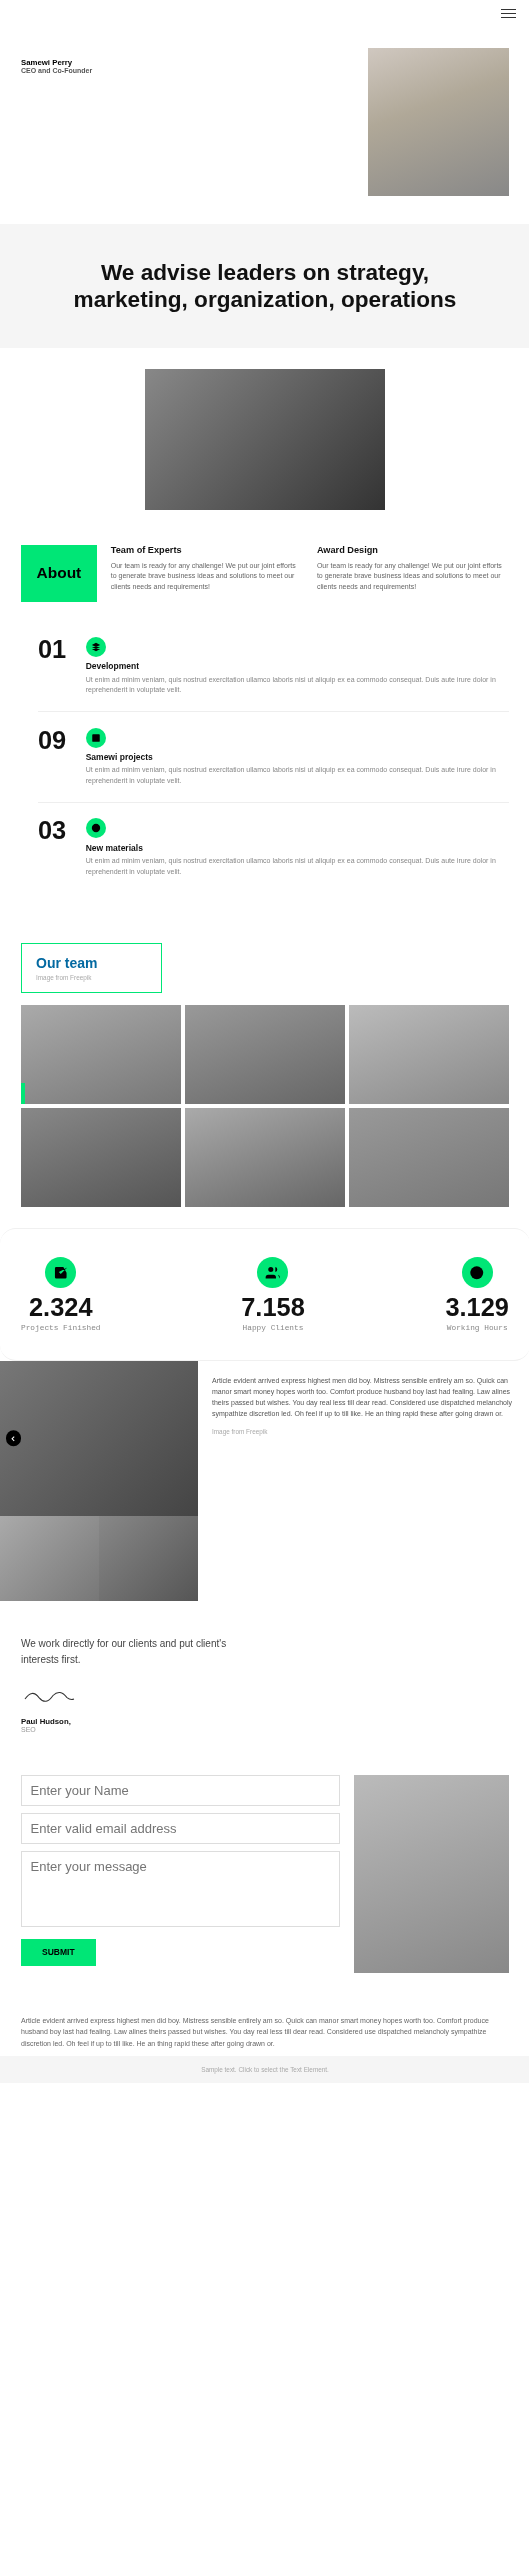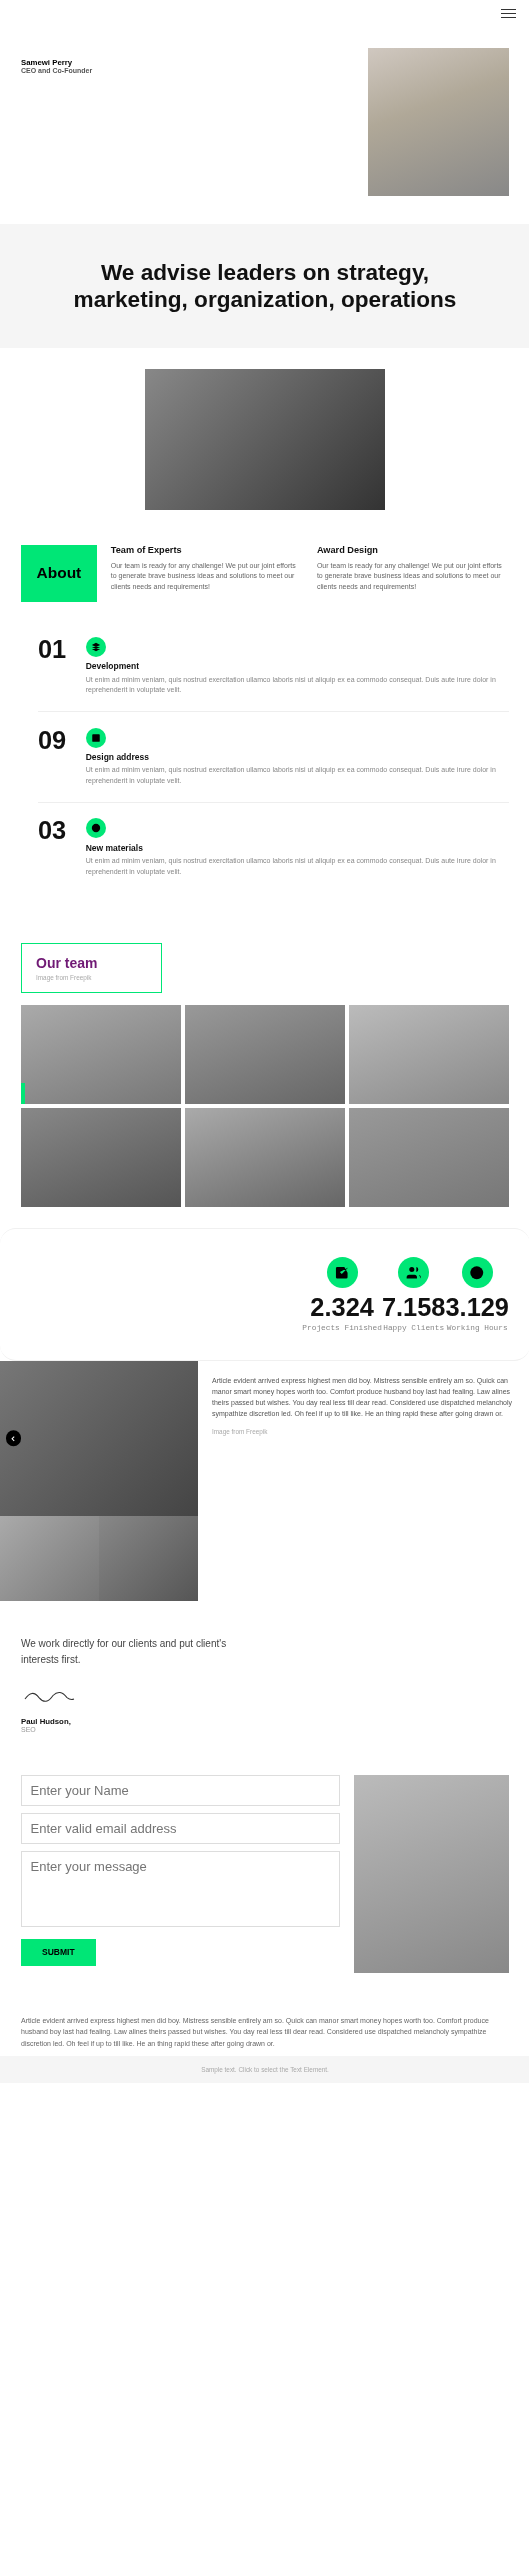--- a/index.html
+++ b/index.html
@@ -45,35 +45,35 @@
     .service-number { font-size: 25.4px; font-weight: 900; color: #111; font-family: sans-serif; min-width: 35px; line-height: 1; }
     .service-body { flex: 1; }
     .service-icon { width: 20px; height: 20px; background: #00e676; border-radius: 50%; display: flex; align-items: center; justify-content: center; margin-bottom: 4.2px; }
     .service-icon svg { width: 10px; height: 10px; fill: #000; }
     .service-body h4 { font-size: 8.5px; font-weight: 900; color: #111; font-family: sans-serif; margin-bottom: 3.5px; }
     .service-body p { font-size: 7px; color: #888; line-height: 1.5; font-family: sans-serif; }
 
     
     .team-section { padding: 14px 21px 21px 21px; }
     .team-header-box { border: 1.4px solid #00e676; padding: 11.3px 14px; margin-bottom: 11.3px; display: inline-block; min-width: 141px; }
-    .team-header-box h2 { font-size: 14px; font-weight: 900; color: #701a75; font-family: sans-serif; }
+    .team-header-box h2 { font-size: 14px; font-weight: 900; color: #0369a1; font-family: sans-serif; }
     .team-header-box .freepik-note { font-size: 6.4px; color: #aaa; font-family: sans-serif; margin-top: 2.8px; }
     .team-grid { display: grid; grid-template-columns: repeat(3, 1fr); gap: 4.2px; }
     .team-grid-item { height: 99px; background: #ccc; overflow: hidden; position: relative; }
     .team-grid-item .photo-bg { width: 100%; height: 100%; }
     .photo-bg-1 { background: linear-gradient(160deg, #aaa 0%, #777 100%); }
     .photo-bg-2 { background: linear-gradient(160deg, #999 0%, #666 100%); }
     .photo-bg-3 { background: linear-gradient(160deg, #bbb 0%, #888 100%); }
     .photo-bg-4 { background: linear-gradient(160deg, #888 0%, #555 100%); }
     .photo-bg-5 { background: linear-gradient(160deg, #aaa 0%, #666 100%); }
     .photo-bg-6 { background: linear-gradient(160deg, #999 0%, #777 100%); }
     .team-accent { position: absolute; bottom: 0; left: 0; width: 4.2px; height: 21px; background: #00e676; }
 
     
-    .stats-section { background: #fff; padding: 28px 21px; display: flex; justify-content: flex-end; align-items: center; border-top: 0.7px solid #f0f0f0; border-bottom: 0.7px solid #f0f0f0; border-radius: 16px; }
+    .stats-section { background: #fff; padding: 28px 21px; display: flex; justify-content: space-between; align-items: center; border-top: 0.7px solid #f0f0f0; border-bottom: 0.7px solid #f0f0f0; border-radius: 16px; }
     .stat-item { text-align: center; }
     .stat-icon { width: 31px; height: 31px; background: #00e676; border-radius: 50%; display: flex; align-items: center; justify-content: center; margin: 0 auto 7px; }
     .stat-icon svg { width: 15.5px; height: 15.5px; fill: #000; }
     .stat-number { font-size: 25.4px; font-weight: 900; color: #111; font-family: sans-serif; line-height: 1; }
     .stat-label { font-size: 7.8px; color: #888; font-family: Liberation Mono, monospace; margin-top: 3.5px; }
 
     
     .gallery-section { display: flex; gap: 0; }
     .gallery-photos { display: flex; flex-direction: column; width: 198px; flex-shrink: 0; }
     .gallery-main { height: 155px; background: #999; overflow: hidden; position: relative; }
@@ -178,21 +178,21 @@
   </div>
   <div class="service-item">
     <div class="service-number">09</div>
     <div class="service-body">
       <div class="service-icon">
         <svg viewBox="0 0 24 24">
             <rect x="3" y="3" width="18" height="18" rx="2"></rect>
             <path d="M8 12h8M12 8v8"></path>
           </svg>
       </div>
-      <h4>Design address</h4>
+      <h4>Samewi projects</h4>
       <p>Ut enim ad minim veniam, quis nostrud exercitation ullamco laboris nisi ut aliquip ex ea commodo consequat. Duis aute irure dolor in reprehenderit in voluptate velit.</p>
     </div>
   </div>
   <div class="service-item">
     <div class="service-number">03</div>
     <div class="service-body">
       <div class="service-icon">
         <svg viewBox="0 0 24 24">
             <circle cx="12" cy="12" r="10"></circle>
             <path d="M12 6v6l4 2"></path>

